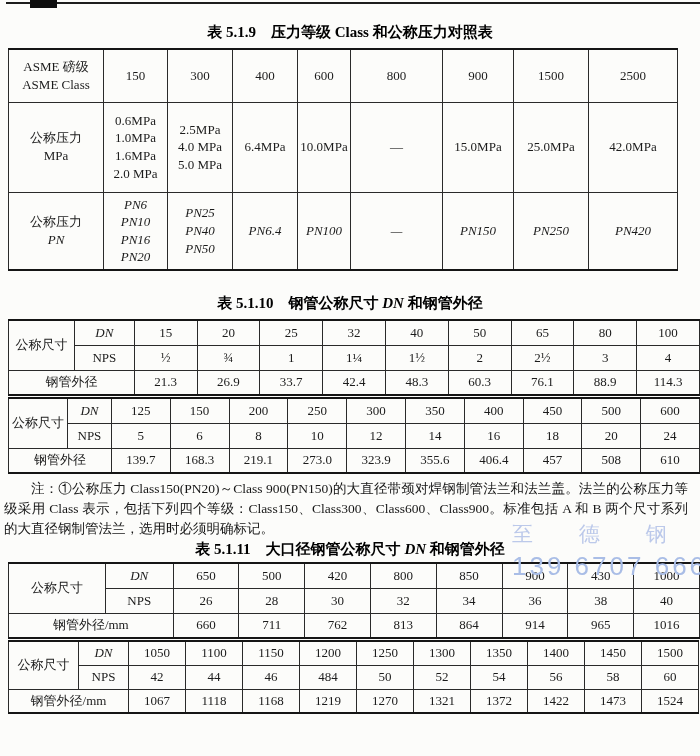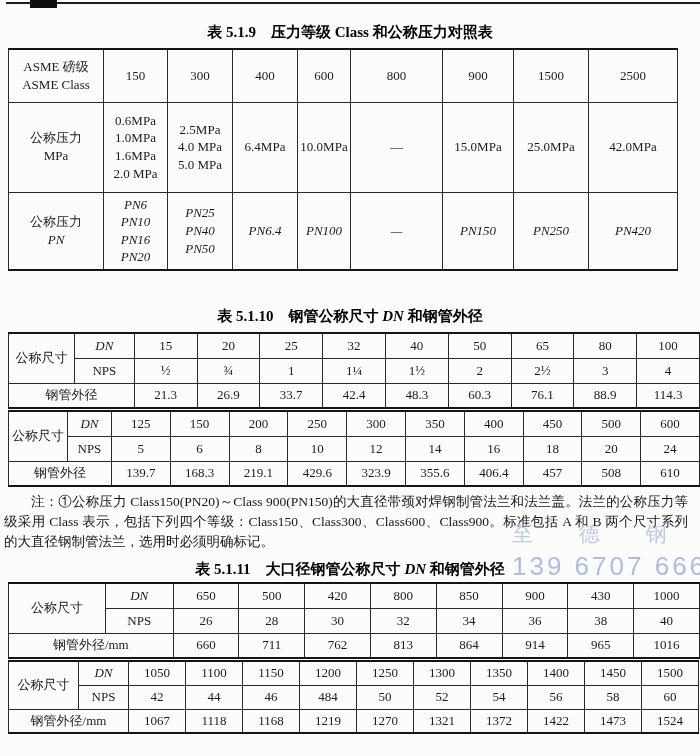--- a/index.html
+++ b/index.html
@@ -14,22 +14,22 @@
   
   .scan-line{position:absolute;left:6px;top:2px;width:694px;height:2px;background:#1d1d1d;}
   .scan-blob{position:absolute;left:30px;top:0;width:27px;height:8px;background:#0e0e0e;}
 
   .tbl-title{
     margin:0;text-align:center;font-size:15px;font-weight:bold;color:#000;
     line-height:20px;
   }
   .tbl-title .it{font-style:italic;}
   #t9-title{margin-top:22px;}
-  #t10-title{margin-top:35px;}
-  #t11-title{margin-top:7px;}
+  #t10-title{margin-top:22px;}
+  #t11-title{}
 
   table{
     border-collapse:collapse;table-layout:fixed;
     margin:17px 0 0 8px;
     border:1px solid #222;
     border-top:2px solid #151515;
     border-bottom:2px solid #151515;
   }
   td{
     border:1px solid #2a2a2a;
@@ -260,21 +260,21 @@
           <td>16</td>
           <td>18</td>
           <td>20</td>
           <td>24</td>
         </tr>
     <tr>
       <td colspan="2">钢管外径</td>
     <td>139.7</td>
           <td>168.3</td>
           <td>219.1</td>
-          <td>429.6</td>
+          <td>273.0</td>
           <td>323.9</td>
           <td>355.6</td>
           <td>406.4</td>
           <td>457</td>
           <td>508</td>
           <td>610</td>
         </tr>
   </tbody>
     </table>
 

